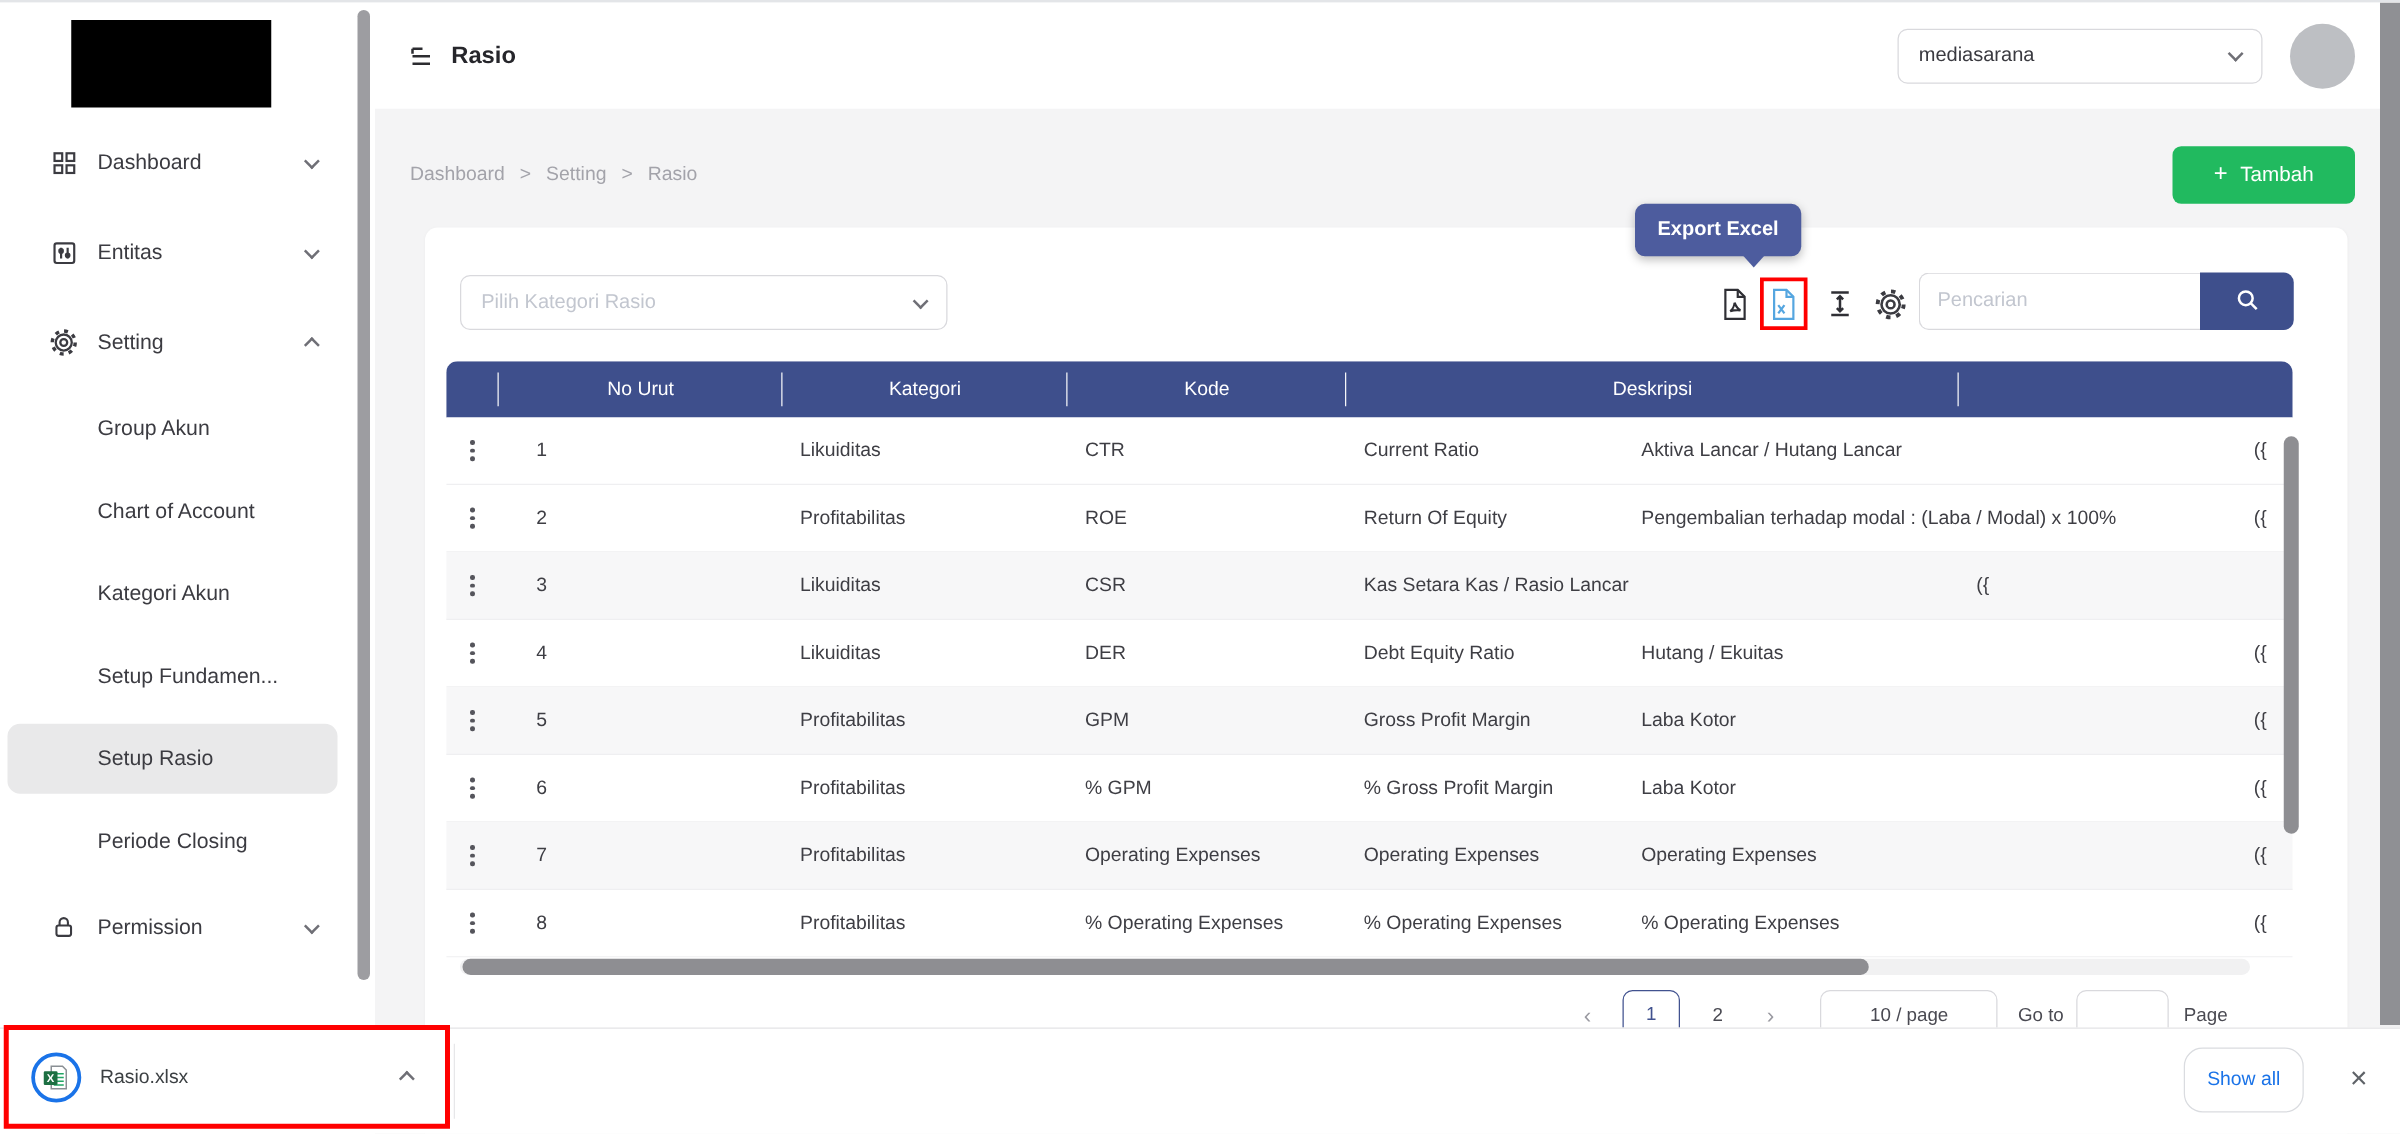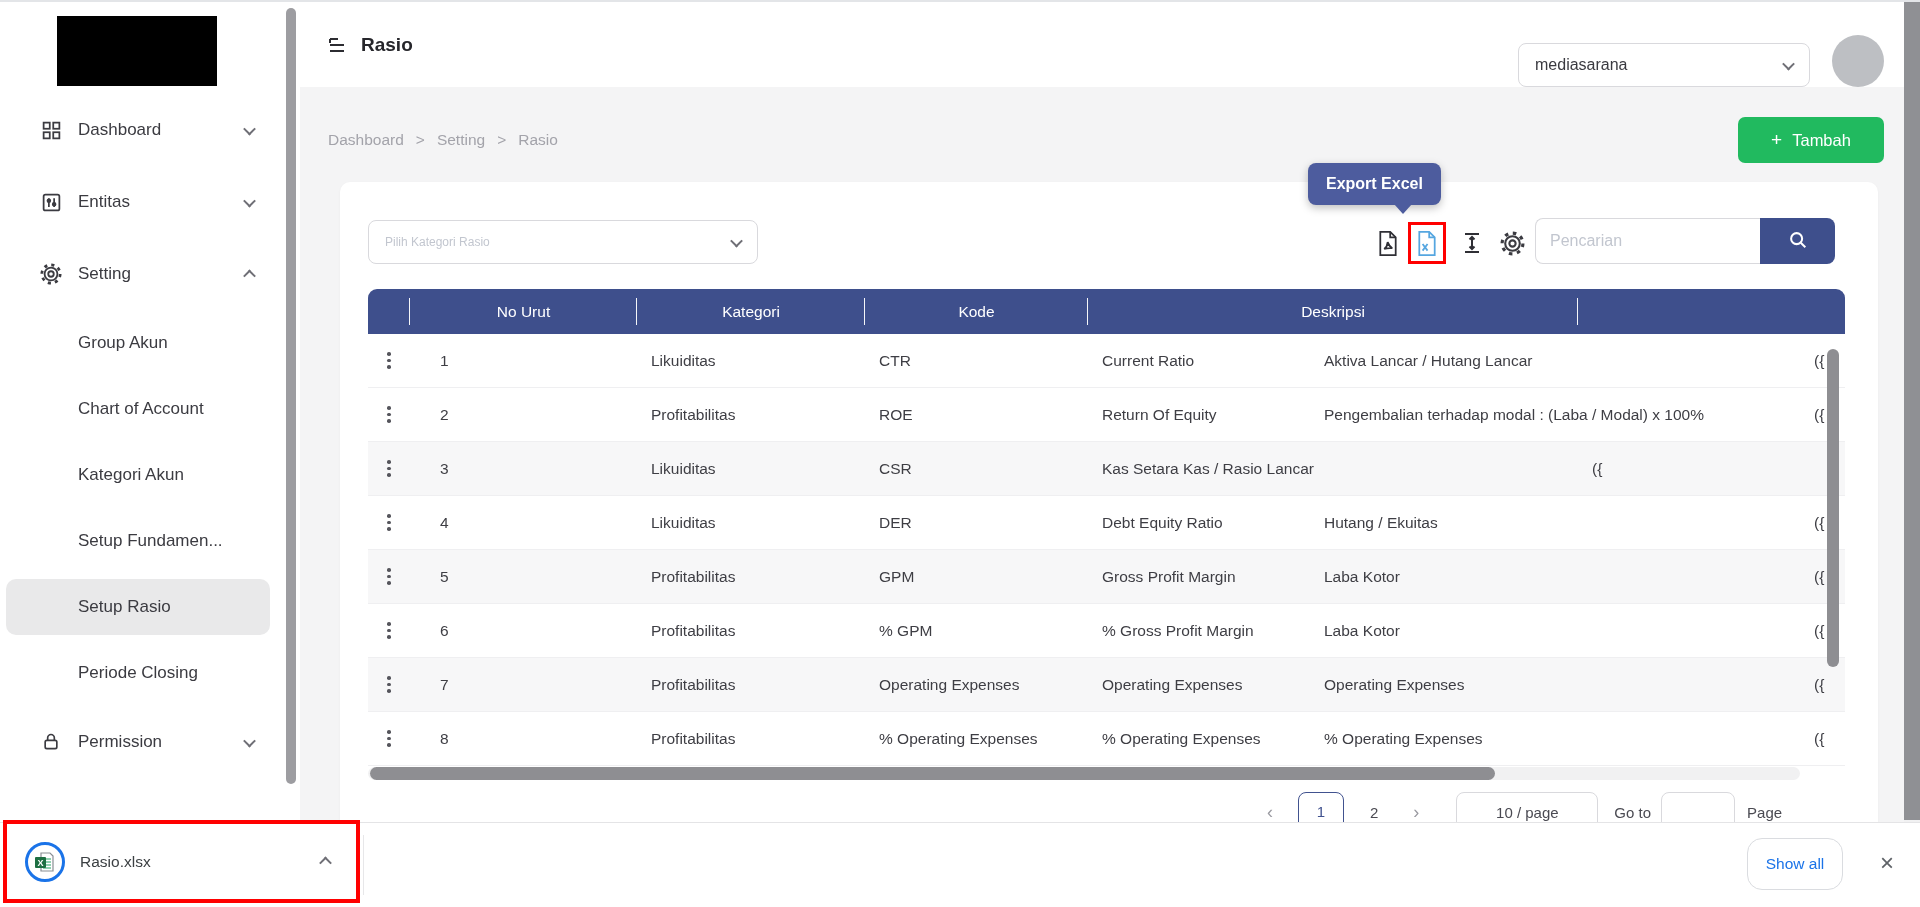--- a/index.html
+++ b/index.html
@@ -20,48 +20,48 @@
   .chev { width:9px; height:9px; border-right:2px solid #6f6f76; border-bottom:2px solid #6f6f76; display:inline-block; }
   .chev.down { transform:rotate(45deg) translate(-1px,-1px); }
   .chev.up { transform:rotate(-135deg) translate(-1px,-1px); }
   .sidebar-scrollthumb { position:absolute; left:286px; top:6px; width:10px; height:776px; background:#9d9da1; border-radius:6px; }
 
   
   .main { position:absolute; left:300px; top:0; right:0; height:907px; }
   .topbar { position:absolute; left:0; top:0; right:0; height:85px; background:#fff; display:flex; align-items:center; }
   .collapse-ico { margin-left:25px; width:24px; height:24px; cursor:pointer; }
   .page-title { margin-left:12px; font-size:19px; font-weight:bold; color:#26262b; }
-  .topbar-right { position:absolute; right:36px; top:0; height:85px; display:flex; align-items:flex-end; }
+  .topbar-right { position:absolute; right:36px; top:0; height:85px; display:flex; align-items:center; }
   .company-select { width:292px; height:44px; border:1px solid #d9d9dd; border-radius:8px; display:flex; align-items:center; padding:0 16px; font-size:16px; color:#3a3a40; cursor:pointer; background:#fff; }
   .company-select .lbl { flex:1; }
   .avatar { width:52px; height:52px; border-radius:50%; background:#bdbfc3; margin-left:22px; }
 
   .content { position:absolute; left:0; top:85px; right:0; bottom:0; background:#f4f4f5; overflow:hidden; }
   .breadcrumb { position:absolute; left:28px; top:44px; font-size:15.5px; color:#a3a3aa; display:flex; gap:12px; }
   .btn-tambah { position:absolute; right:36px; top:30px; width:146px; height:46px; background:#21ba5f; color:#fff; border:none; border-radius:7px; font-size:16.5px; font-family:inherit; cursor:pointer; display:flex; align-items:center; justify-content:center; gap:10px; }
   .btn-tambah .plus { font-size:19px; font-weight:400; }
 
   .card { position:absolute; left:40px; top:95px; width:1538px; height:820px; background:#fff; border-radius:10px; box-shadow:0 1px 3px rgba(0,0,0,.04); }
 
   
-  .filter-select { position:absolute; left:28px; top:38px; width:390px; height:44px; border:1px solid #d9d9dd; border-radius:8px; display:flex; align-items:center; padding:0 16px; font-size:12px; color:#c2c6cf; cursor:pointer; background:#fff; }
+  .filter-select { position:absolute; left:28px; top:38px; width:390px; height:44px; border:1px solid #d9d9dd; border-radius:8px; display:flex; align-items:center; padding:0 16px; font-size:16px; color:#c2c6cf; cursor:pointer; background:#fff; }
   .filter-select .lbl { flex:1; }
   .tool-ico { position:absolute; top:46px; width:28px; height:30px; cursor:pointer; display:flex; align-items:center; justify-content:center; }
   .redbox-excel { position:absolute; left:1068px; top:40px; width:38px; height:42px; border:3px solid #ff0000; }
   .search-wrap { position:absolute; left:1195px; top:36px; height:46px; display:flex; }
   .search-input { width:225px; height:46px; border:1px solid #d9d9dd; border-right:none; border-radius:8px 0 0 8px; padding:0 14px; font-size:16px; color:#3a3a40; font-family:inherit; outline:none; }
   .search-input::placeholder { color:#c2c6cf; }
   .search-btn { width:75px; height:46px; background:#3e4f8c; border:none; border-radius:0 8px 8px 0; cursor:pointer; display:flex; align-items:center; justify-content:center; }
 
   
   .tooltip { position:absolute; left:1008px; top:76px; height:42px; background:#4d5c9e; border-radius:8px; color:#fff; font-size:16px; font-weight:bold; display:flex; align-items:center; padding:0 18px; box-shadow:0 3px 8px rgba(0,0,0,.25); z-index:20; }
   .tooltip .arrow { position:absolute; left:86px; bottom:-9px; width:0; height:0; border-left:9px solid transparent; border-right:9px solid transparent; border-top:10px solid #4d5c9e; }
 
   
-  .table-wrap { position:absolute; left:28px; top:107px; width:1477px; overflow:hidden; border-radius:9px 9px 0 0; }
+  .table-wrap { position:absolute; left:17px; top:107px; width:1477px; overflow:hidden; border-radius:9px 9px 0 0; }
   .thead { display:flex; background:#3e4f8c; height:45px; width:1500px; }
   .th { color:#fff; font-size:15.5px; font-weight:500; line-height:45px; text-align:center; position:relative; }
   .th::after { content:""; position:absolute; right:0; top:9px; bottom:9px; width:1px; background:rgba(255,255,255,.95); }
   .th.last::after { display:none; }
   .trow { display:flex; height:54px; width:1500px; background:#fff; border-bottom:1px solid #efeff1; }
   .trow.stripe { background:#f7f7f8; }
   .td { font-size:15.5px; color:#3e3e44; line-height:53px; padding-left:14px; white-space:nowrap; overflow:hidden; }
   .c0 { width:42px; } .c1 { width:227px; } .c2 { width:228px; } .c3 { width:223px; } .c4 { width:222px; } .c5 { width:490px; } .c6 { width:68px; }
   .td.c0 { display:flex; align-items:center; justify-content:center; padding-left:0; cursor:pointer; }
   .td.c1 { padding-left:30px; }

